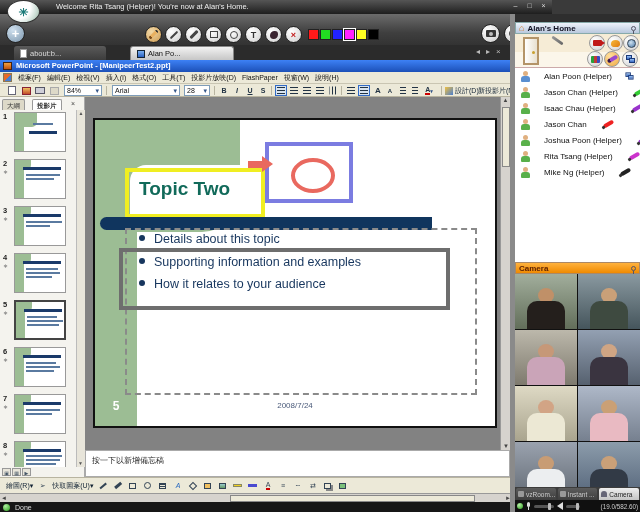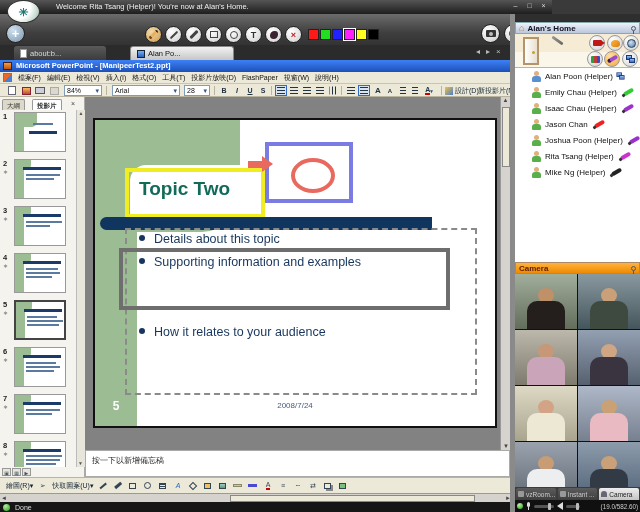--- a/index.html
+++ b/index.html
@@ -134,21 +134,21 @@
   .rc .vid::after{content:'';position:absolute;right:-3px;top:1px;border-top:2px solid transparent;border-bottom:2px solid transparent;border-left:3px solid #c01818;}
   .rc .hand{width:9px;height:7px;background:linear-gradient(135deg,#f6b83a,#e07c10);border-radius:50% 50% 40% 40%;}
   .rc .eye{width:9px;height:9px;border-radius:50%;background:radial-gradient(circle at 40% 35%,#cfe2f0,#4a78a8);border:1px solid #345;}
   .rc .pens{width:9px;height:7px;background:linear-gradient(90deg,#2aa03a 0 33%,#c03a3a 33% 66%,#3a4ac0 66%);border-radius:1px;}
   .rc .marker{width:11px;height:4px;background:linear-gradient(90deg,#3a1a4a 0 25%,#9a4ad0 25%);border-radius:2px;transform:rotate(-30deg);}
   .rc.hl{background:radial-gradient(circle at 35% 30%,#ffe0a0,#f0a840);}
   .winshare{width:9px;height:8px;position:relative;}
   .winshare i{position:absolute;display:block;width:6px;height:5px;background:linear-gradient(#9cc4f4,#3a6ac4);border:1px solid #1a3a7a;}
   .winshare i:nth-child(2){left:3px;top:3px;}
   #plist{left:0;top:54px;width:125px;height:206px;background:#fff;overflow:hidden;}
-  .prow{position:relative;height:16px;display:flex;align-items:center;gap:3px;padding-left:16px;}
+  .prow{position:relative;height:16px;display:flex;align-items:center;gap:13px;padding-left:5px;}
   .person{width:11px;height:11px;position:relative;flex:none;}
   .person::before{content:'';position:absolute;left:3px;top:0;width:5px;height:5px;border-radius:50%;background:#e0b080;}
   .person::after{content:'';position:absolute;left:1px;top:5px;width:9px;height:6px;border-radius:3px 3px 1px 1px;background:var(--shirt,#59b04a);}
   .pname{font-size:8px;color:#111;white-space:nowrap;}
   .pen{width:11px;height:4px;border-radius:2px;transform:rotate(-30deg);margin-left:3px;flex:none;position:relative;}
   .pen::before{content:'';position:absolute;left:-2px;top:0.5px;width:3px;height:3px;background:#333;border-radius:1px;}
   #cam-head{top:248px;background:linear-gradient(#ffb23e,#ef8a00);border:1px solid #a86;}
   #cam-head .t{font-size:8px;font-weight:bold;color:#5a1e00;}
   #feeds{left:0;top:260px;width:125px;height:213px;background:#111;overflow:hidden;display:grid;grid-template-columns:62px 62px;grid-auto-rows:55px;gap:1px;}
   .feed{position:relative;overflow:hidden;}
@@ -441,21 +441,21 @@
       <div id="ann-yellow" class="abs" style="border-color: rgb(240, 238, 34);"></div>
       <div id="navybar" class="abs" style="background: rgb(16, 53, 94);"></div>
       <div id="ann-purple" class="abs" style="border-color: rgb(123, 124, 225);"></div>
       <div id="ann-ellipse" class="abs" style="border-color: rgb(233, 105, 95);"></div>
       <div id="ann-arrow-shaft" class="abs" style="background: rgb(233, 105, 95);"></div>
       <div id="ann-arrow-head" class="abs"></div>
       <div id="dashedbox" class="abs"></div>
       <div id="ann-gray" class="abs" style="border-color: rgb(110, 110, 110);"></div>
       <div class="bullet" style="top: 112px; color: rgb(23, 54, 94);"><span class="dot" style="background: rgb(23, 54, 94);"></span><span>Details about this topic</span></div>
       <div class="bullet" style="top: 135px; color: rgb(23, 54, 94);"><span class="dot" style="background: rgb(23, 54, 94);"></span><span>Supporting information and examples</span></div>
-      <div class="bullet" style="top: 157px; color: rgb(23, 54, 94); margin-top: 48px;"><span class="dot" style="background: rgb(23, 54, 94);"></span><span>How it relates to your audience</span></div>
+      <div class="bullet" style="top: 157px; color: rgb(23, 54, 94);"><span class="dot" style="background: rgb(23, 54, 94);"></span><span>How it relates to your audience</span></div>
       <div id="slidenum" class="abs">5</div>
       <div id="slidedate" class="abs">2008/7/24</div>
     </div>
   </div>
   <div id="vscroll" class="abs">
     <span>▲</span>
     <div class="vthumb"></div>
     <span style="position:absolute;left:2px;bottom:1px">▼</span>
   </div>
 
@@ -557,21 +557,21 @@
       <div class="prow">
         <span class="person" style="--shirt: #5a8fd0;"></span>
         <span class="pname">Alan Poon (Helper)</span>
         <span class="winshare" style="transform:scale(.9)">
             <i></i>
             <i></i>
           </span>
       </div>
       <div class="prow">
         <span class="person"></span>
-        <span class="pname">Emily Chau (Helper)</span>
+        <span class="pname">Jason Chan (Helper)</span>
         <span class="pen" style="background: rgb(51, 204, 51);"></span>
       </div>
       <div class="prow">
         <span class="person"></span>
         <span class="pname">Isaac Chau (Helper)</span>
         <span class="pen" style="background: rgb(153, 51, 204);"></span>
       </div>
       <div class="prow">
         <span class="person"></span>
         <span class="pname">Jason Chan</span>

